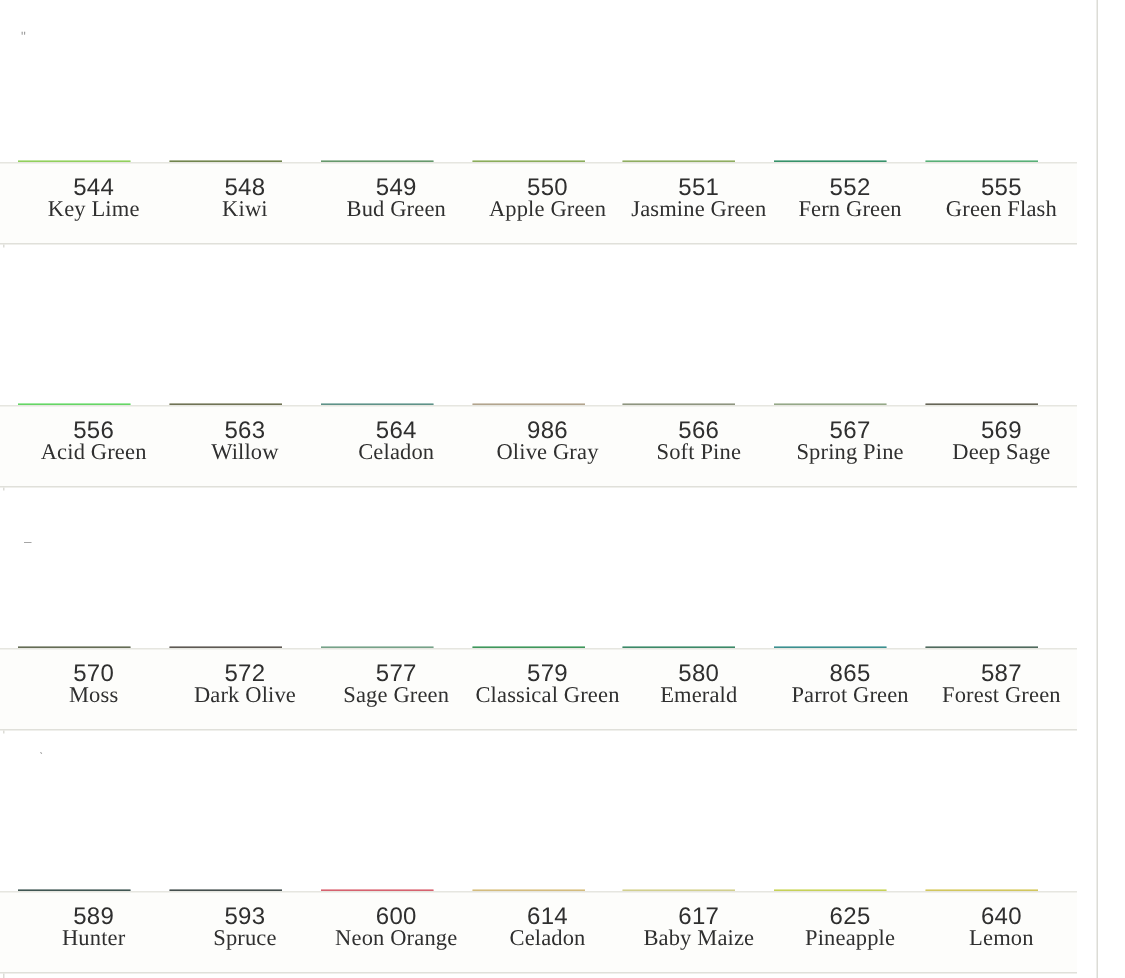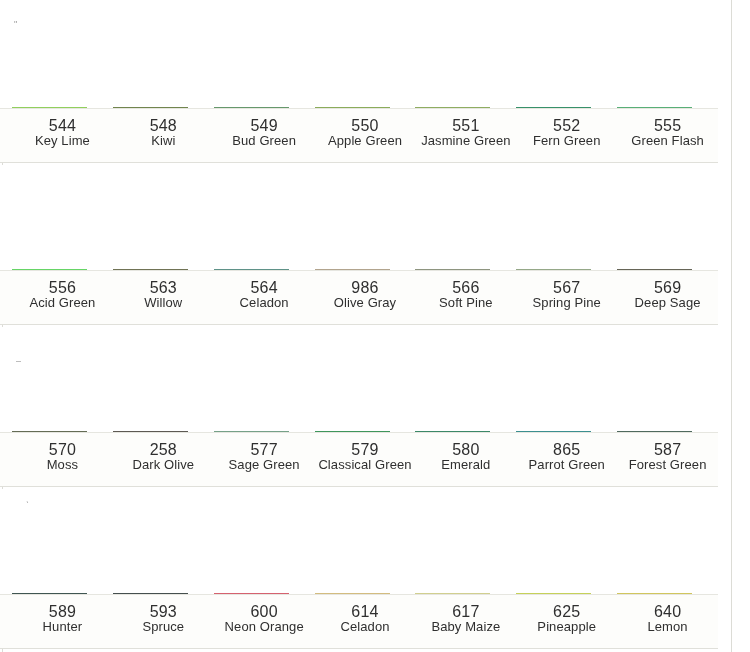--- a/index.html
+++ b/index.html
@@ -94,25 +94,26 @@
   }
   .label-cell .code {
     display: block;
     font-size: 16px;
     color: #2f2f2f;
     line-height: 15px;
     letter-spacing: 0.2px;
   }
   .label-cell .name {
     display: block;
-    font-size: 13px;
+    font-size: 15px;
     color: #2f2f2f;
     line-height: 15px;
     letter-spacing: 0.1px;
     white-space: nowrap;
+    font-family: Liberation Serif, serif;
   }
   .gap {
     height: 2px;
     background: #ffffff;
   }
   .tick {
     position: absolute;
     font-size: 9px;
     color: #9a9a9a;
     line-height: 1;
@@ -265,21 +266,21 @@
           <div class="swatch" style="background: rgb(43, 84, 65);"></div>
         </div>
     </div>
     <div class="label-strip">
       <div class="label-cell">
         <span class="tick" style="left:16px; top:30px;">–</span>
         <span class="code">570</span>
         <span class="name">Moss</span>
       </div>
       <div class="label-cell">
-        <span class="code">258</span>
+        <span class="code">572</span>
         <span class="name">Dark Olive</span>
       </div>
       <div class="label-cell">
         <span class="code">577</span>
         <span class="name">Sage Green</span>
       </div>
       <div class="label-cell">
         <span class="code">579</span>
         <span class="name">Classical Green</span>
       </div>

